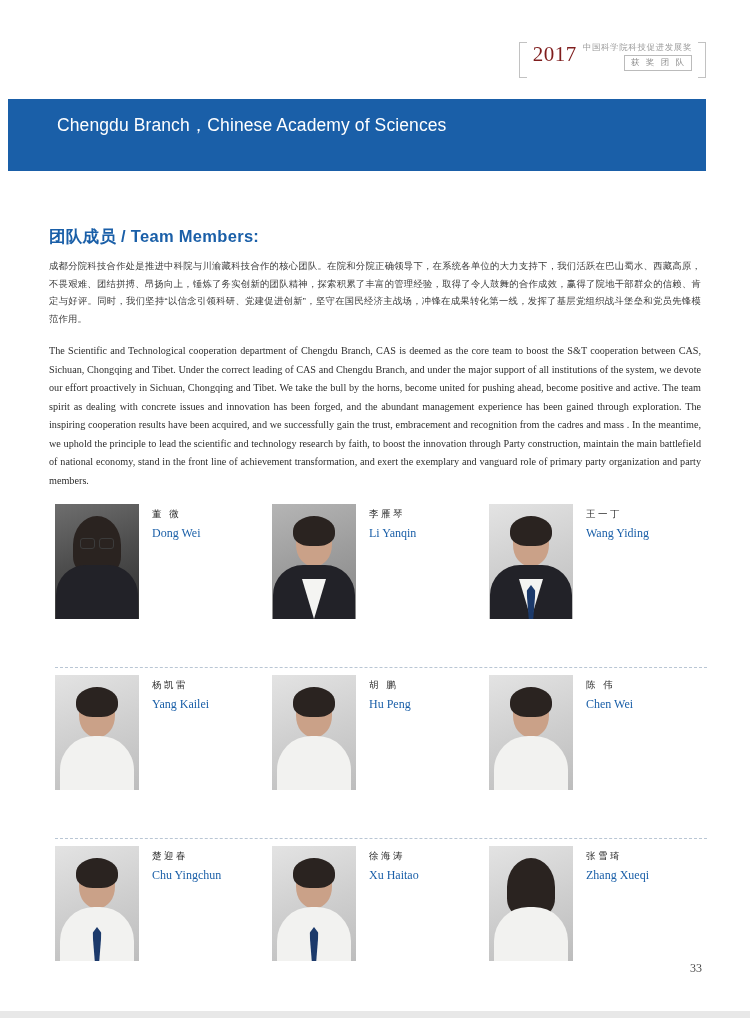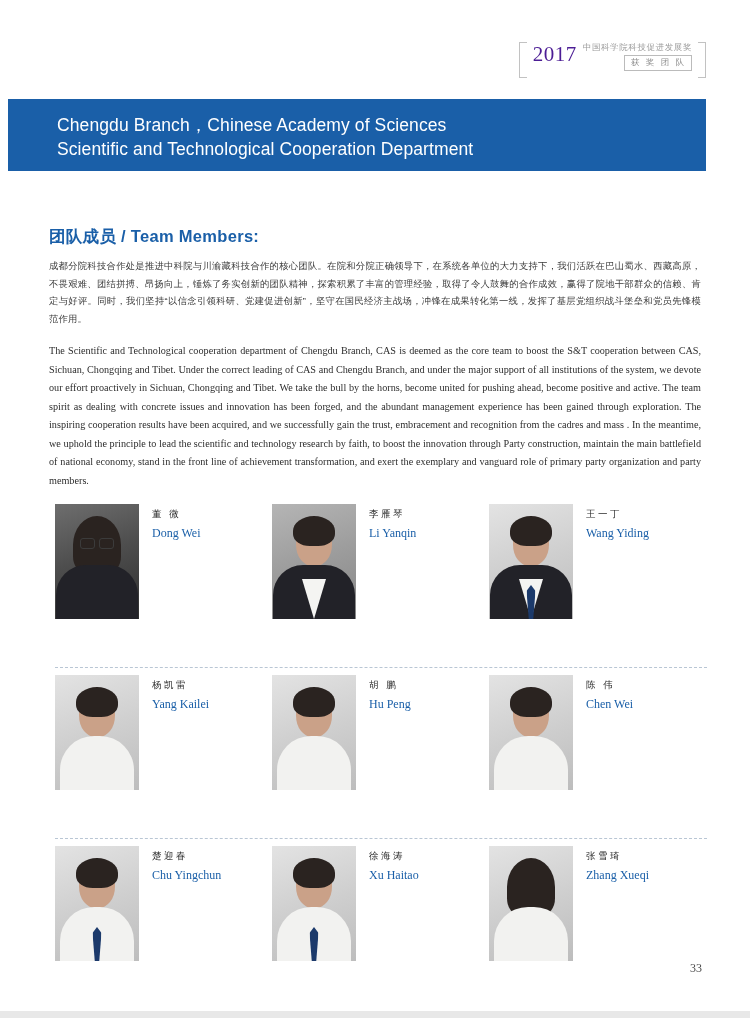--- a/index.html
+++ b/index.html
@@ -26,21 +26,21 @@
     position: absolute;
     top: 42px;
     right: 44px;
     display: flex;
     align-items: flex-start;
     gap: 6px;
   }
   .award-year {
     font-family: "Liberation Serif", serif;
     font-size: 21px;
-    color: #4c1d95;
+    color: #7f1d1d;
     line-height: 1;
     letter-spacing: 0.5px;
     padding-top: 2px;
   }
   .award-right {
     display: flex;
     flex-direction: column;
     align-items: flex-end;
     gap: 2px;
   }
@@ -303,21 +303,20 @@
     <div class="award-right">
       <div class="award-title-cn">中国科学院科技促进发展奖</div>
       <div class="award-sub">获 奖 团 队</div>
     </div>
     <div class="award-bracket-r"></div>
   </div>
 
   <div class="banner">
     <div class="banner-inner">
       <div class="banner-line">Chengdu Branch，Chinese Academy of Sciences</div>
-      <div class="banner-line">Scientific and Technological Cooperation Department</div>
     </div>
   </div>
 
   <div class="section-head">团队成员 / Team Members:</div>
 
   <div class="para-cn">成都分院科技合作处是推进中科院与川渝藏科技合作的核心团队。在院和分院正确领导下，在系统各单位的大力支持下，我们活跃在巴山蜀水、西藏高原，不畏艰难、团结拼搏、昂扬向上，锤炼了务实创新的团队精神，探索积累了丰富的管理经验，取得了令人鼓舞的合作成效，赢得了院地干部群众的信赖、肯定与好评。同时，我们坚持“以信念引领科研、党建促进创新”，坚守在国民经济主战场，冲锋在成果转化第一线，发挥了基层党组织战斗堡垒和党员先锋模范作用。</div>
   <div class="para-en">The Scientific and Technological cooperation department of Chengdu Branch, CAS is deemed as the core team to boost the S&amp;T cooperation between CAS, Sichuan, Chongqing and Tibet. Under the correct leading of CAS and Chengdu Branch, and under the major support of all institutions of the system, we devote our effort proactively in Sichuan, Chongqing and Tibet. We take the bull by the horns, become united for pushing ahead, become positive and active. The team spirit as dealing with concrete issues and innovation has been forged, and the abundant management experience has been gained through exploration. The inspiring cooperation results have been acquired, and we successfully gain the trust, embracement and recognition from the cadres and mass . In the meantime, we uphold the principle to lead the scientific and technology research by faith, to boost the innovation through Party construction, maintain the main battlefield of national economy, stand in the front line of achievement transformation, and exert the exemplary and vanguard role of primary party organization and party members.</div>
 
   <div class="members">
 

